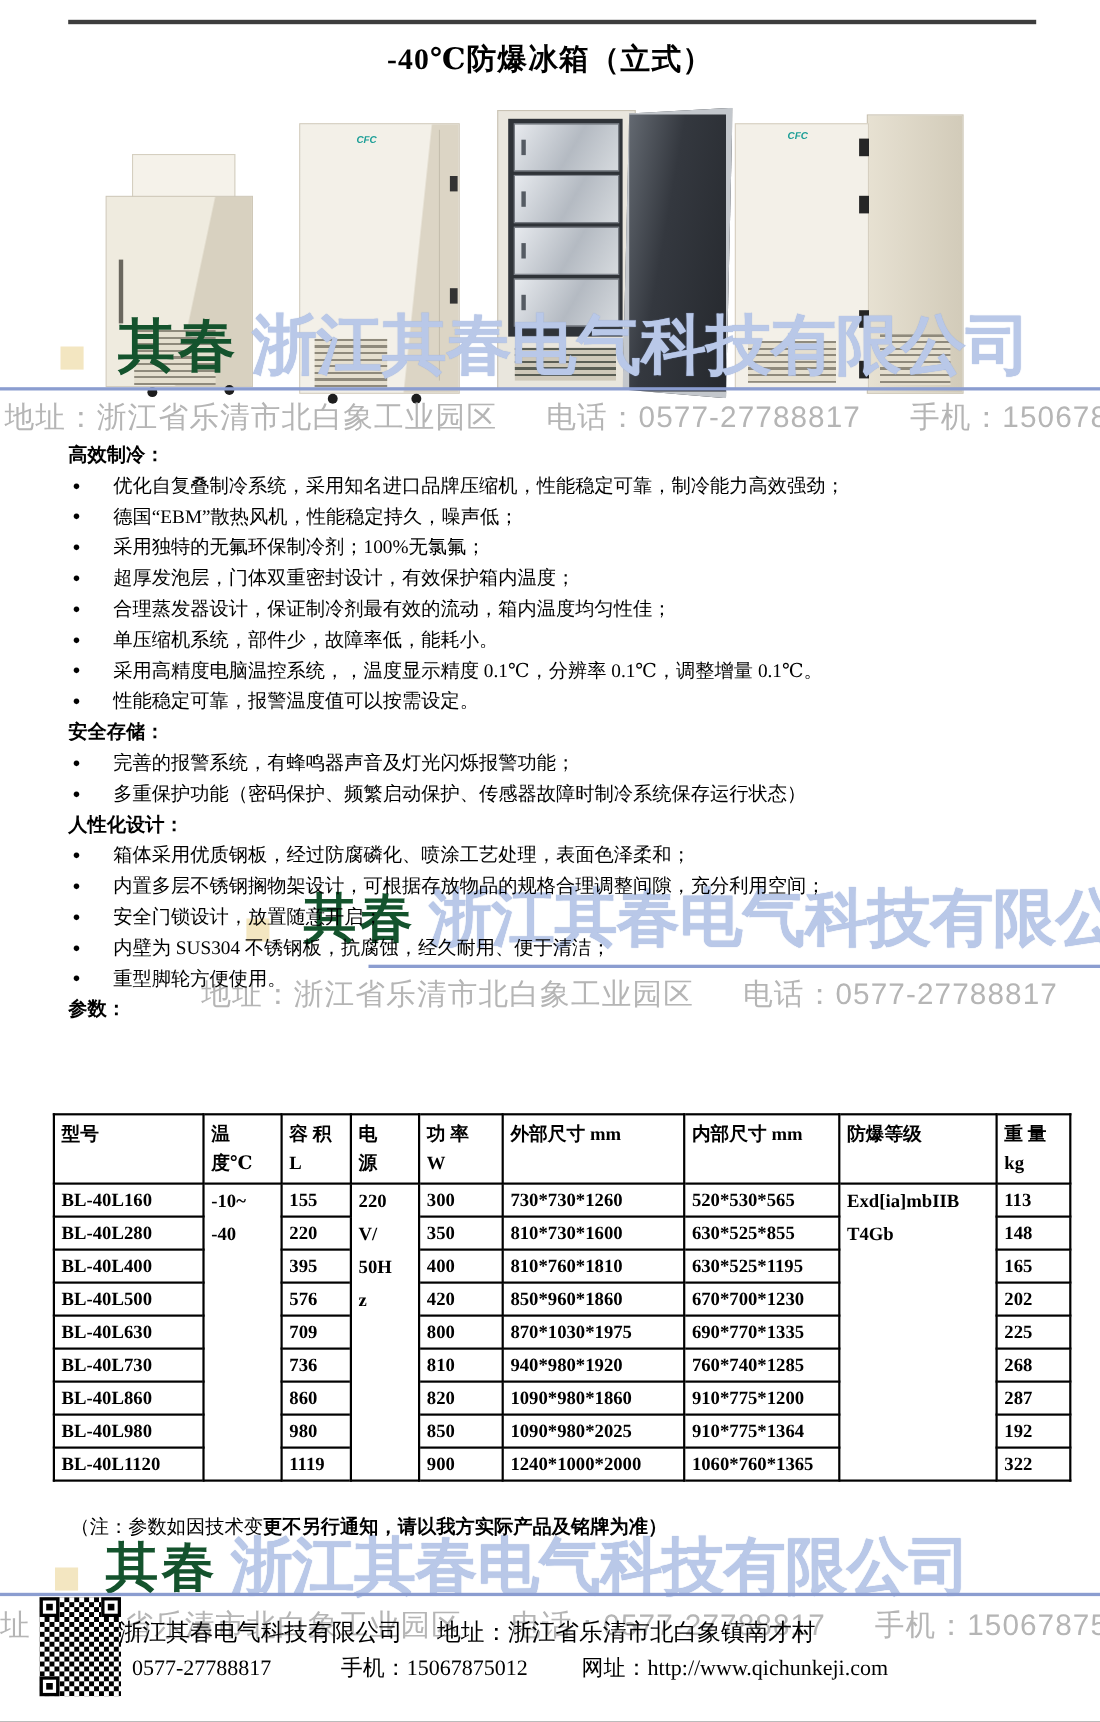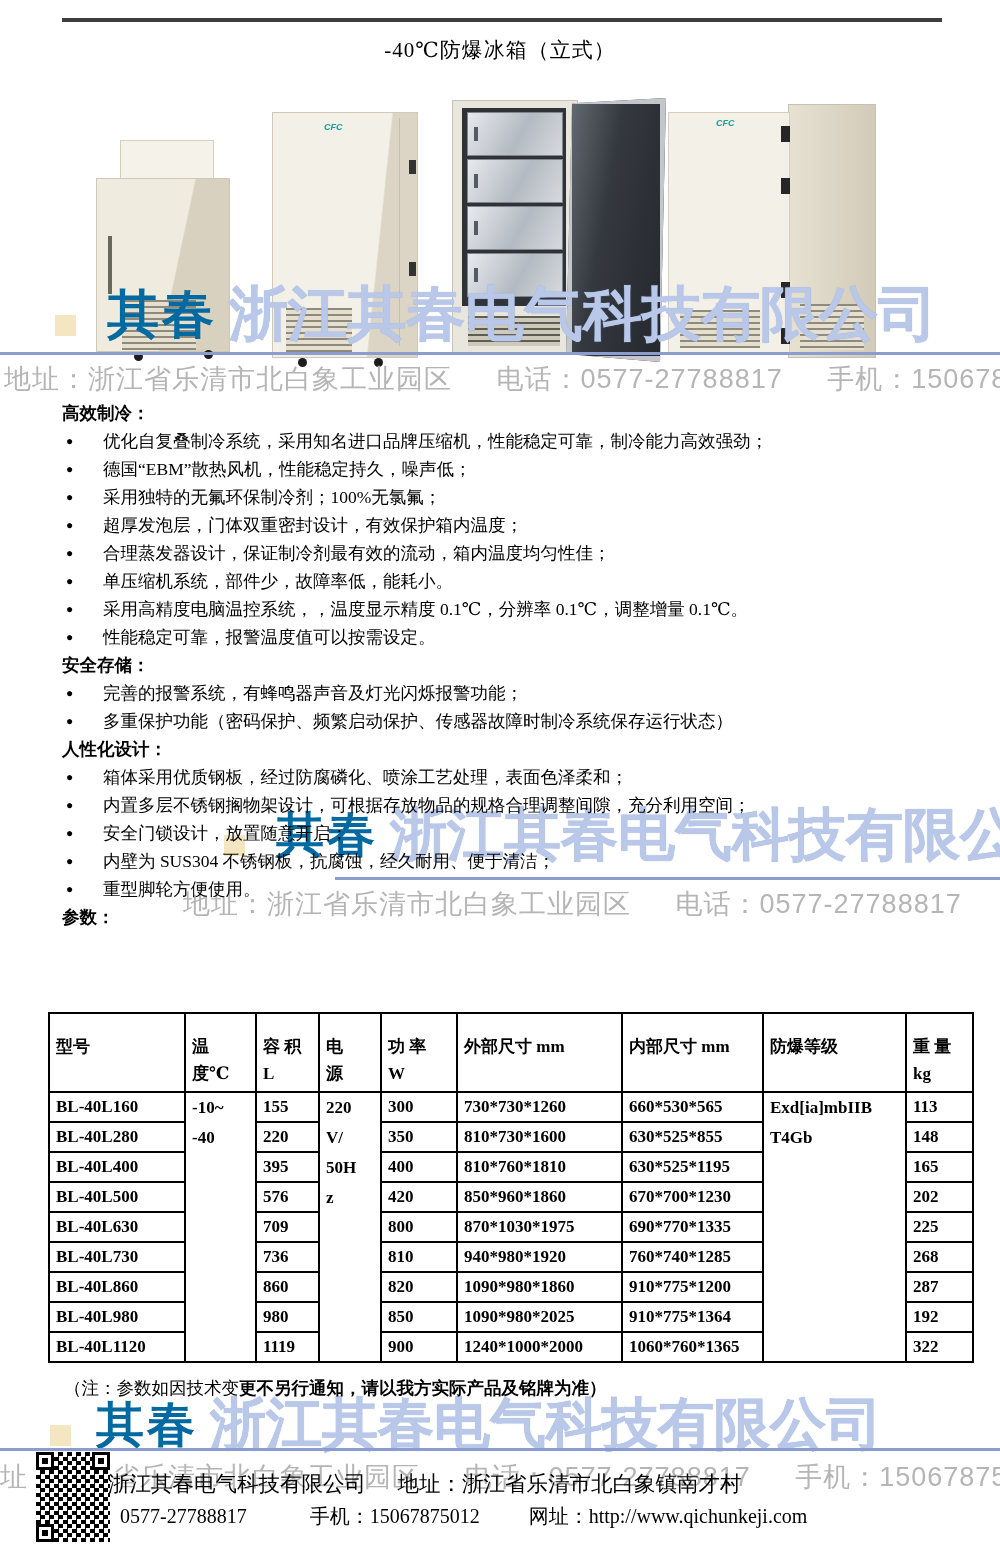--- a/index.html
+++ b/index.html
@@ -2,21 +2,21 @@
 <html><head>
 <meta charset="utf-8">
 <style>
   html,body{margin:0;padding:0;background:#888;}
   .page{position:relative;width:1000px;height:1565px;margin:0 auto;background:#fff;
         overflow:hidden;font-family:"Liberation Serif","DejaVu Serif",serif;color:#000;}
   .abs{position:absolute;}
 
   
   .top-rule{left:62px;top:18px;width:880px;height:4px;background:#3d3d3d;}
-  .page-title{left:0;top:36px;width:1000px;text-align:center;font-size:21px;font-weight:normal;letter-spacing:1px;}
+  .page-title{left:0;top:36px;width:1000px;text-align:center;font-size:27px;font-weight:bold;letter-spacing:1px;}
 
   
   .fr,.fr div,.fr span{position:absolute;font-weight:bold;}
   .slats{background:repeating-linear-gradient(180deg,#8f8a7c 0 2px,#e5dfcf 2px 6px);}
   .slatsD{background:repeating-linear-gradient(180deg,#5a5e55 0 2px,#cfc9ba 2px 6px);}
   .wheel{width:9px;height:9px;border-radius:50%;background:#1d1d1d;}
   .cfc{font-family:"Liberation Sans",sans-serif;font-style:italic;font-weight:bold;
        font-size:9px;color:#1b9e96;letter-spacing:0;}
 
   .f1{left:88px;top:138px;width:146px;height:228px;}
@@ -50,21 +50,21 @@
   .f4 .ventS{left:132px;top:200px;width:64px;height:46px;}
 
   
   .wm{display:flex;align-items:center;z-index:1;pointer-events:none;white-space:nowrap;}
   .wm-logo{position:relative;width:66px;flex:0 0 66px;}
   .wm-logo .bars{position:absolute;left:0;top:0;bottom:0;width:28px;
                  background:repeating-linear-gradient(90deg,#a9bce1 0 5px,#ffffff 5px 9px);}
   .wm-logo .blk{position:absolute;left:32px;top:0;bottom:0;width:30px;background:#a9bce1;border-radius:6px;
                 clip-path:polygon(0 0,100% 0,100% 100%,0 100%,0 60%,46% 60%,46% 38%,0 38%);}
   .wm-logo .yel{position:absolute;left:22px;top:22%;width:21px;height:21px;background:#f3e6c1;}
-  .wm-qichun{font-weight:bold;color:#0369a1;letter-spacing:3px;margin-left:8px;}
+  .wm-qichun{font-weight:bold;color:#14532d;letter-spacing:3px;margin-left:8px;}
   .wm-company{font-weight:bold;color:#b9c8e8;margin-left:12px;text-shadow:0 0 1px #93a9d6;}
   .wm-top{left:33px;top:274px;height:82px;}
   .wm-top .wm-qichun{font-size:52px;}
   .wm-top .wm-company{font-size:59px;}
   .wm-mid{left:202px;top:798px;height:74px;}
   .wm-mid .wm-qichun{font-size:48px;}
   .wm-mid .wm-company{font-size:57px;}
   .wm-bottom{left:28px;top:1398px;height:54px;}
   .wm-bottom .wm-qichun{font-size:48px;}
   .wm-bottom .wm-company{font-size:56px;}
@@ -79,21 +79,21 @@
   .features{left:62px;top:399px;width:892px;font-size:17.5px;line-height:28px;z-index:3;}
   .sec-h{font-weight:bold;}
   .bullet{position:relative;padding-left:41px;}
   .bullet::before{content:"●";position:absolute;left:4px;top:0;font-size:12px;}
 
   
   .params{left:48px;top:1012px;z-index:3;}
   table{border-collapse:collapse;table-layout:fixed;width:924px;}
   th,td{border:2px solid #000;font-weight:bold;font-size:17px;text-align:left;
         padding:0 6px;overflow:hidden;}
-  thead th{height:58px;vertical-align:top;padding-top:19px;line-height:27px;}
+  thead th{height:58px;vertical-align:top;padding-top:3px;line-height:27px;}
   tbody td{height:30px;line-height:28px;box-sizing:border-box;}
   td.vtop{vertical-align:top;line-height:30px;}
 
   
   .note{left:64px;top:1376px;font-size:17.5px;z-index:3;white-space:nowrap;}
   .note .b{font-weight:bold;}
   .qr{left:36px;top:1452px;width:74px;height:90px;z-index:3;
       background:repeating-conic-gradient(#000 0 25%,#fff 0 50%) 0 0/9px 9px;}
   .qr .fp{position:absolute;width:18px;height:18px;border:3px solid #000;background:#fff;box-sizing:border-box;}
   .qr .fp::after{content:"";position:absolute;left:3px;top:3px;width:6px;height:6px;background:#000;}
@@ -240,21 +240,21 @@
           </tr>
         </thead>
       <tbody>
           <tr>
             <td>BL-40L160</td>
             <td class="vtop" rowspan="9">-10~<br>-40</td>
             <td>155</td>
             <td class="vtop" rowspan="9">220<br>V/<br>50H<br>z</td>
             <td>300</td>
             <td>730*730*1260</td>
-            <td>660*530*565</td>
+            <td>520*530*565</td>
             <td class="vtop" rowspan="9">Exd[ia]mbIIB<br>T4Gb</td>
             <td>113</td>
           </tr>
           <tr>
             <td>BL-40L280</td>
             <td>220</td>
             <td>350</td>
             <td>810*730*1600</td>
             <td>630*525*855</td>
             <td>148</td>

